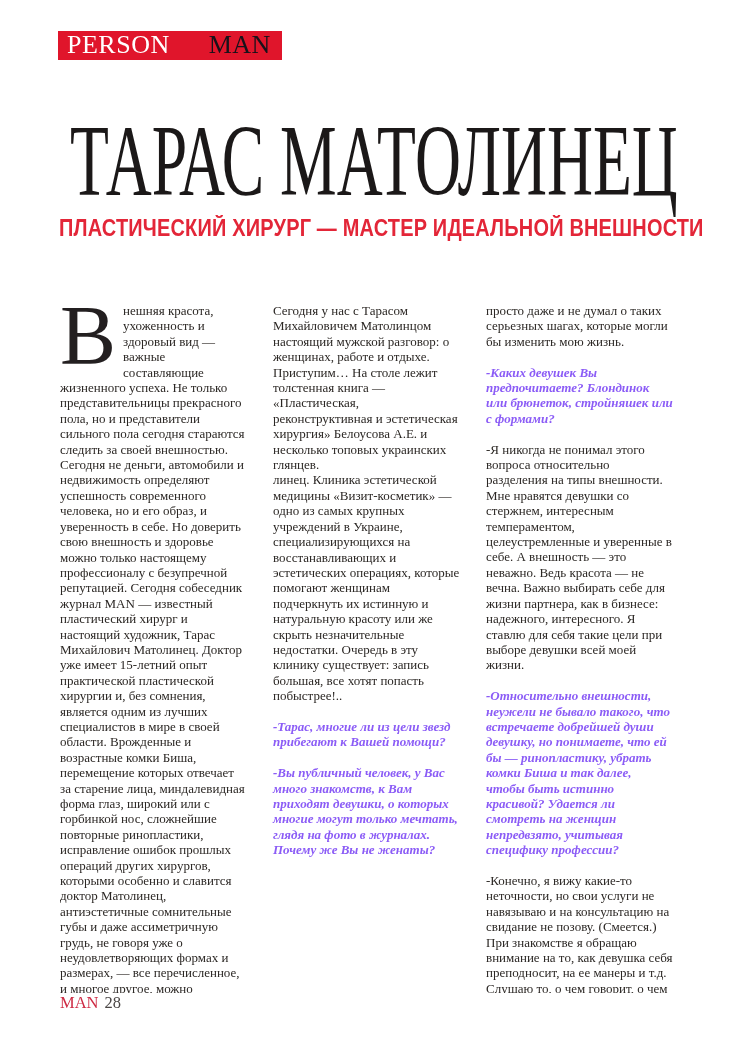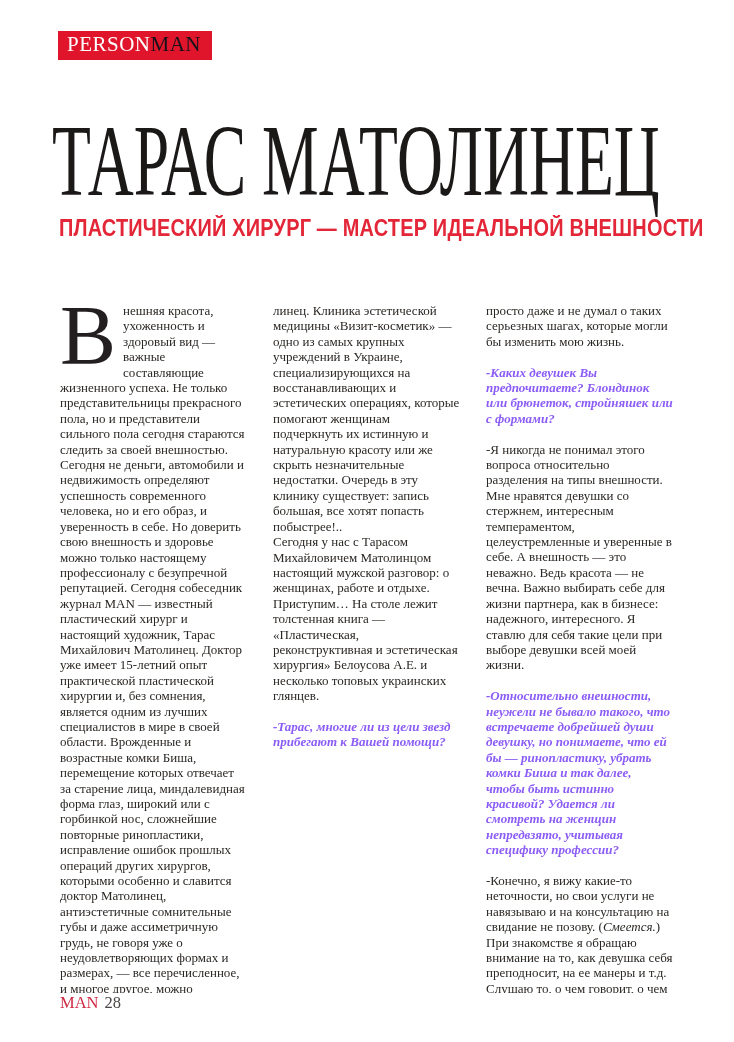--- a/index.html
+++ b/index.html
@@ -5,26 +5,26 @@
   html,body{margin:0;padding:0;background:#ffffff;}
   .page{
     position:relative;width:734px;height:1042px;background:#ffffff;
     font-family:"Liberation Serif", serif;color:#272320;overflow:hidden;
   }
   
   .logo{
     position:absolute;left:58px;top:31px;height:27px;
     background:#E0152B;display:flex;align-items:center;
     padding:0 11px 2px 9px;
-    font-family:"Liberation Serif", serif;font-size:21px;letter-spacing:.5px;
+    font-family:"Liberation Serif", serif;font-size:26px;letter-spacing:.5px;gap:39px;
   }
   .logo .p1{color:#ffffff;}
   .logo .p2{color:#17121a;}
   
-  .headline{position:absolute;left:52px;top:112px;height:100px;width:620px;}
+  .headline{position:absolute;left:70px;top:112px;height:100px;width:620px;}
   .headline-inner{
     position:absolute;left:0;bottom:0;white-space:nowrap;
     font-family:"Liberation Serif", serif;font-weight:400;color:#1b1818;
     font-size:74px;line-height:74px;
     transform:scale(0.86,1.38);transform-origin:left bottom;
   }
   
   .subtitle{
     position:absolute;left:59px;top:215px;white-space:nowrap;
     font-family:"Liberation Sans", sans-serif;font-weight:bold;
@@ -36,21 +36,21 @@
     position:absolute;left:60px;top:303px;width:613px;height:690px;
     display:flex;gap:26px;overflow:hidden;
   }
   .col{width:187px;flex:0 0 187px;}
   .col p{
     margin:0;font-size:13px;line-height:15.4px;color:#2b2724;
     text-align:left;
   }
   .col p.spaced{margin-top:15.4px;}
   .col p.q{font-style:italic;font-weight:bold;color:#8b5cf6;}
-  .col .em{font-style:italic;}
+  .col .em{}
   .dropcap{
     float:left;font-family:"Liberation Serif", serif;color:#231f20;
     font-size:84px;line-height:60px;height:60px;
     padding:3px 7px 0 0;
   }
   
   .footer{
     position:absolute;left:60px;top:994px;
     font-family:"Liberation Serif", serif;font-size:16.5px;line-height:18px;
   }
@@ -71,23 +71,24 @@
     <span class="headline-inner">ТАРАС МАТОЛИНЕЦ</span>
   </div>
 
   <div class="subtitle">ПЛАСТИЧЕСКИЙ ХИРУРГ — МАСТЕР ИДЕАЛЬНОЙ ВНЕШНОСТИ</div>
 
   <div class="columns">
       <div class="col">
         <p class="a"><span class="dropcap">В</span><span>нешняя красота, ухоженность и здоровый вид — важные составляющие жизненного успеха. Не только представительницы прекрасного пола, но и представители сильного пола сегодня стараются следить за своей внешностью. Сегодня не деньги, автомобили и недвижимость определяют успешность современного человека, но и его образ, и уверенность в себе. Но доверить свою внешность и здоровье можно только настоящему профессионалу с безупречной репутацией. Сегодня собеседник журнал MAN — известный пластический хирург и настоящий художник, Тарас Михайлович Матолинец. Доктор уже имеет 15-летний опыт практической пластической хирургии и, без сомнения, является одним из лучших специалистов в мире в своей области. Врожденные и возрастные комки Биша, перемещение которых отвечает за старение лица, миндалевидная форма глаз, широкий или с горбинкой нос, сложнейшие повторные ринопластики, исправление ошибок прошлых операций других хирургов, которыми особенно и славится доктор Матолинец, антиэстетичные сомнительные губы и даже ассиметричную грудь, не говоря уже о неудовлетворяющих формах и размерах, — все перечисленное, и многое другое, можно поправить… Касается это не только прекрасного пола, но и сильного. Все эти операции — безопасные, «если их правильно спланировать, суметь художественно увидеть», как говорит Тарас Мато-</span></p>
       </div>
       <div class="col">
+        <p class="a"><span>Сегодня у нас с Тарасом Михайловичем Матолинцом настоящий мужской разговор: о женщинах, работе и отдыхе. Приступим… На столе лежит толстенная книга — «Пластическая, реконструктивная и эстетическая хирургия» Белоусова А.Е. и несколько топовых украинских глянцев.</span></p>
         <p class="a"><span>линец. Клиника эстетической медицины «Визит-косметик» — одно из самых крупных учреждений в Украине, специализирующихся на восстанавливающих и эстетических операциях, которые помогают женщинам подчеркнуть их истинную и натуральную красоту или же скрыть незначительные недостатки. Очередь в эту клинику существует: запись большая, все хотят попасть побыстрее!..</span></p>
-        <p class="a"><span>Сегодня у нас с Тарасом Михайловичем Матолинцом настоящий мужской разговор: о женщинах, работе и отдыхе. Приступим… На столе лежит толстенная книга — «Пластическая, реконструктивная и эстетическая хирургия» Белоусова А.Е. и несколько топовых украинских глянцев.</span></p>
         <p class="q spaced"><span>-Тарас, многие ли из цели звезд прибегают к Вашей помощи?</span></p>
+        <p class="q spaced"><span>-Вы публичный человек, у Вас много знакомств, к Вам приходят девушки, о которых многие могут только мечтать, глядя на фото в журналах. Почему же Вы не женаты?</span></p>
       </div>
       <div class="col">
         <p class="a"><span>просто даже и не думал о таких серьезных шагах, которые могли бы изменить мою жизнь.</span></p>
         <p class="q spaced"><span>-Каких девушек Вы предпочитаете? Блондинок или брюнеток, стройняшек или с формами?</span></p>
         <p class="a spaced"><span>-Я никогда не понимал этого вопроса относительно разделения на типы внешности. Мне нравятся девушки со стержнем, интересным темпераментом, целеустремленные и уверенные в себе. А внешность — это неважно. Ведь красота — не вечна. Важно выбирать себе для жизни партнера, как в бизнесе: надежного, интересного. Я ставлю для себя такие цели при выборе девушки всей моей жизни.</span></p>
         <p class="q spaced"><span>-Относительно внешности, неужели не бывало такого, что встречаете добрейшей души девушку, но понимаете, что ей бы — ринопластику, убрать комки Биша и так далее, чтобы быть истинно красивой? Удается ли смотреть на женщин непредвзято, учитывая специфику профессии?</span></p>
         <p class="a spaced"><span>-Конечно, я вижу какие-то неточности, но свои услуги не навязываю и на консультацию на свидание не позову. (</span><span class="em">Смеется.</span><span>) При знакомстве я обращаю внимание на то, как девушка себя преподносит, на ее манеры и т.д. Слушаю то, о чем говорит, о чем думает, как излагает свои мысли. Поверьте моему опыту, я видел тысячи самых красивых девушек, а внутри — пустота и абсолютно неинтересный человек.</span></p>
       </div>
     </div>
 

